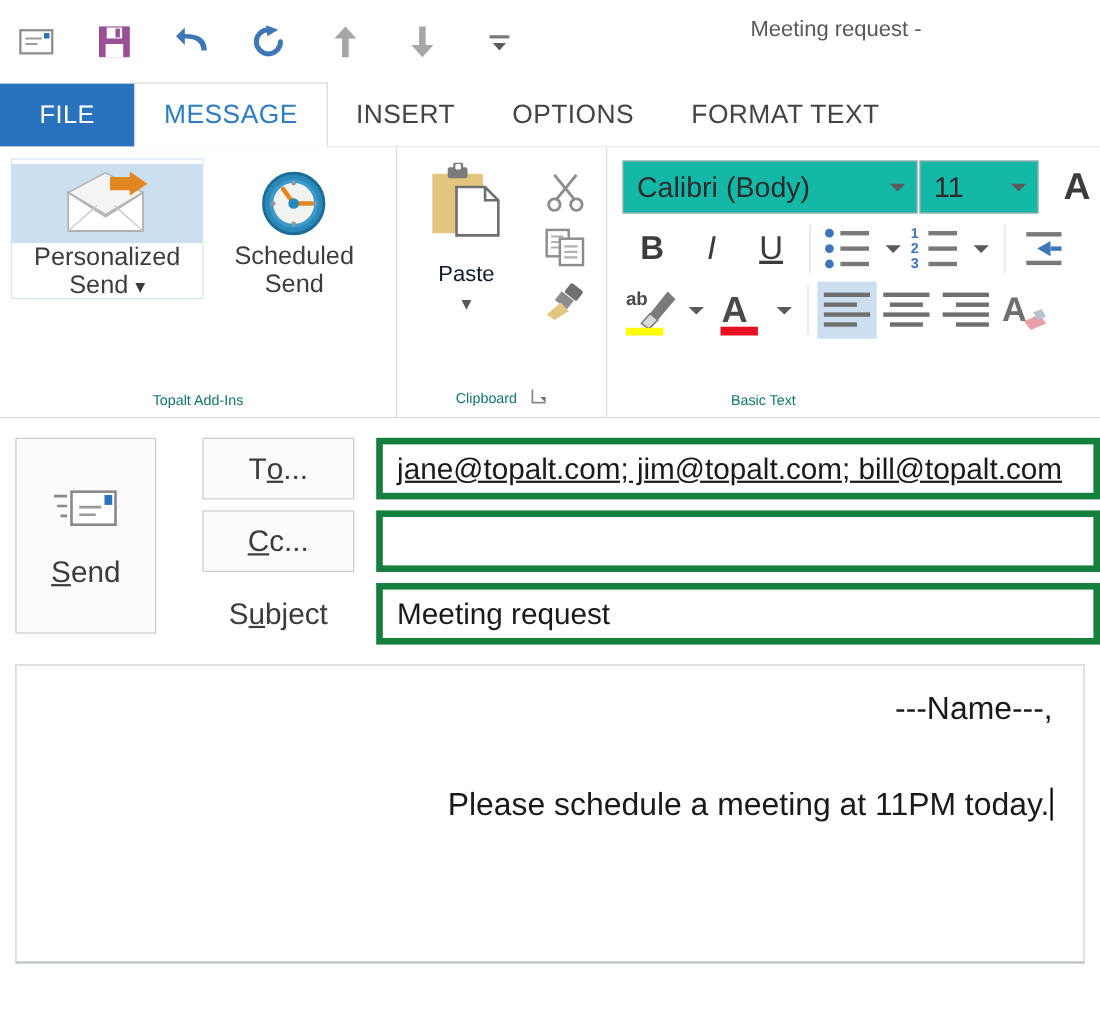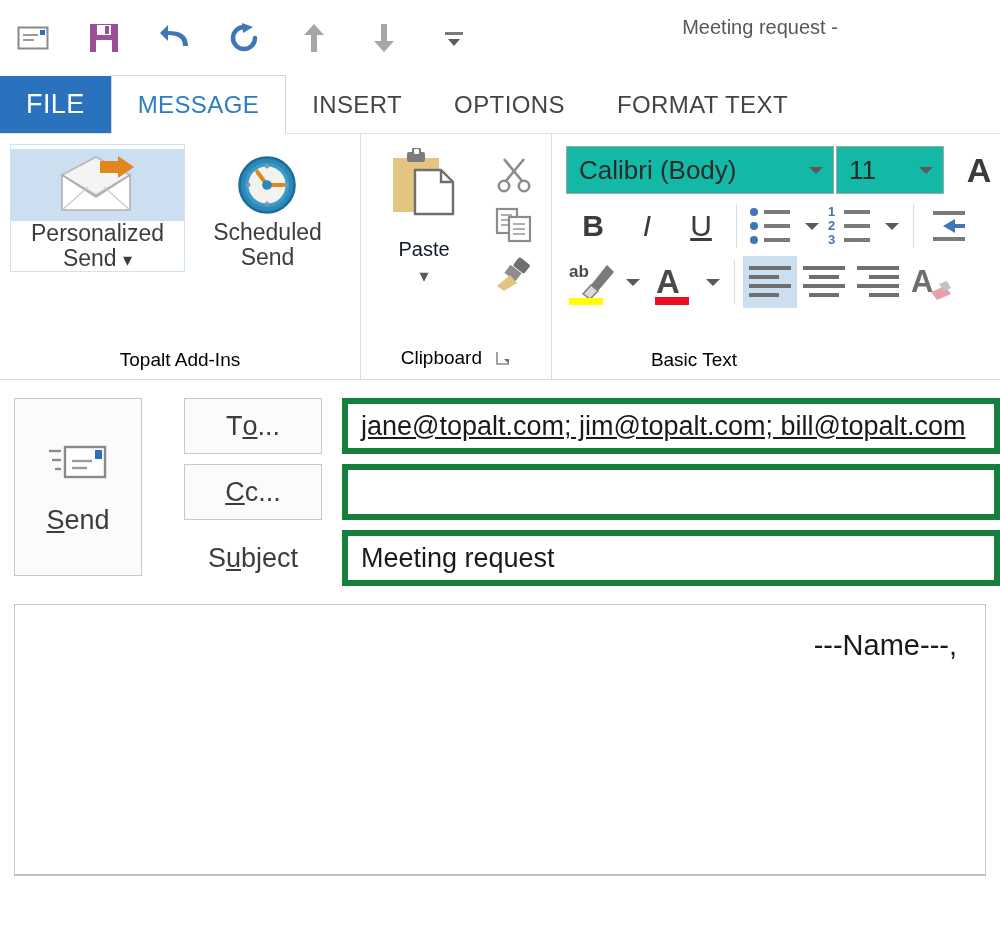--- a/index.html
+++ b/index.html
@@ -75,22 +75,22 @@
     padding: 0 26px;
     font-size: 24px;
     letter-spacing: 0.4px;
     color: #444444;
     cursor: default;
     position: relative;
   }
   .tab.file {
     background: #2a72bd;
     color: #ffffff;
-    padding: 0 26px;
-    font-size: 27px;
+    padding: 0 36px;
+    font-size: 23px;
   }
   .tab.active {
     color: #2e7cc4;
     background: #ffffff;
     border-left: 1px solid #d4d4d4;
     border-right: 1px solid #d4d4d4;
     border-top: 1px solid #d4d4d4;
     margin-top: -1px;
     z-index: 3;
   }
@@ -124,22 +124,22 @@
   .rgroup + .rgroup { border-left: 1px solid #dddddd; }
   .rgroup-body {
     display: flex;
     align-items: flex-start;
     flex: 1;
     padding: 4px 10px 0 10px;
     box-sizing: border-box;
   }
   .rgroup-label {
     text-align: center;
-    font-size: 19px;
-    color: #000000;
+    font-size: 13px;
+    color: #0f766e;
     padding-bottom: 8px;
     white-space: nowrap;
   }
   .rgroup-label .launcher {
     display: inline-block;
     margin-left: 8px;
     vertical-align: -2px;
   }
 
   
@@ -718,15 +718,18 @@
             <span>Meeting request</span>
           </div>
         </div>
 
       </div>
     </div>
   </div>
 
   <div class="bodyzone">
     <p>---Name---,</p>
+    <p>
+      <span>Please schedule a meeting at 11PM today.</span><span class="caret"></span>
+    </p>
   </div>
 
 </div>
 
 </body></html>

